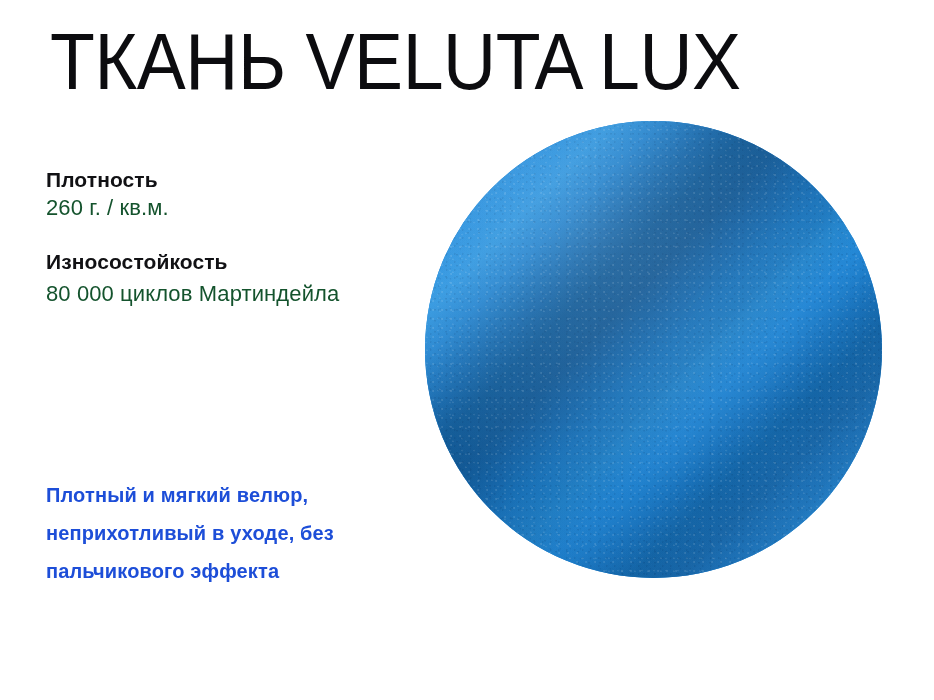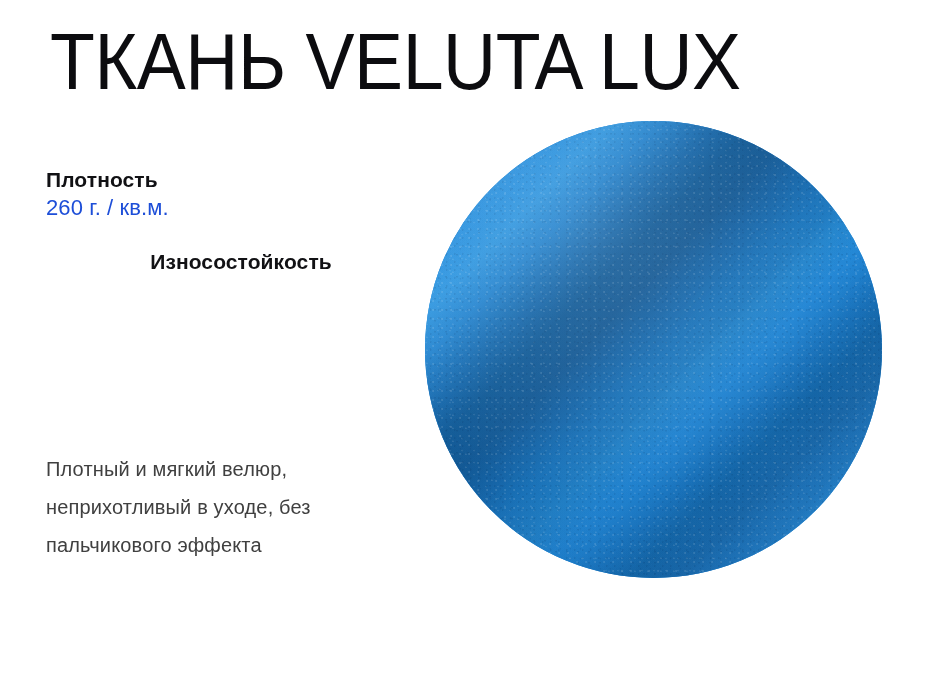--- a/index.html
+++ b/index.html
@@ -41,50 +41,50 @@
   
   .specs {
     position: absolute;
     left: 46px;
     top: 166px;
     width: 390px;
   }
   .spec {
     margin-bottom: 26px;
   }
-  .spec:last-of-type { margin-bottom: 12px; text-align: center; }
+  .spec:last-of-type { margin-bottom: 12px; }
 
   .spec-label {
     font-size: 21px;
     line-height: 28px;
     font-weight: 700;
     letter-spacing: 0.1px;
     color: #111114;
   }
   .spec-value {
     font-size: 22px;
     line-height: 28px;
     font-weight: 400;
     letter-spacing: 0.1px;
-    color: #1d4ed8;
+    color: #14532d;
   }
   .spec-value.two-line {
     line-height: 36px;
   }
 
   
   .description {
     position: absolute;
     left: 46px;
-    top: 450px;
+    top: 476px;
     width: 380px;
     font-size: 20px;
     line-height: 38px;
-    font-weight: 400;
-    color: #404040;
+    font-weight: 700;
+    color: #1d4ed8;
     letter-spacing: 0.15px;
   }
 
   
   .swatch {
     position: absolute;
     left: 425px;
     top: 121px;
     width: 457px;
     height: 457px;
@@ -178,20 +178,21 @@
     <div class="spec">
       <div class="spec-label">Плотность</div>
       <div class="spec-value">260 г. / кв.м.</div>
     </div>
 
     <div class="spec">
     </div>
 
     <div class="spec">
       <div class="spec-label">Износостойкость</div>
+      <div class="spec-value two-line">80 000 циклов Мартиндейла</div>
     </div>
 
   </div>
 
   <div class="description">Плотный и мягкий велюр, неприхотливый в уходе, без пальчикового эффекта</div>
 
   <div class="swatch">
     <div class="swatch-layer fold-bands"></div>
     <div class="swatch-layer fold-bands-2"></div>
     <div class="swatch-layer crease-main"></div>

